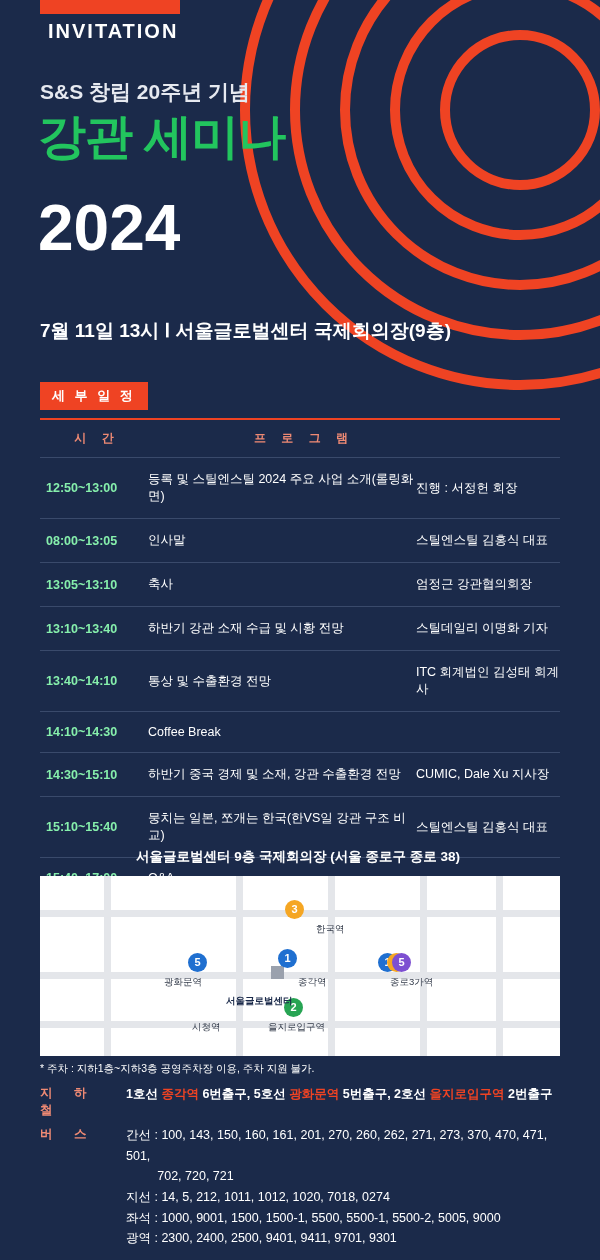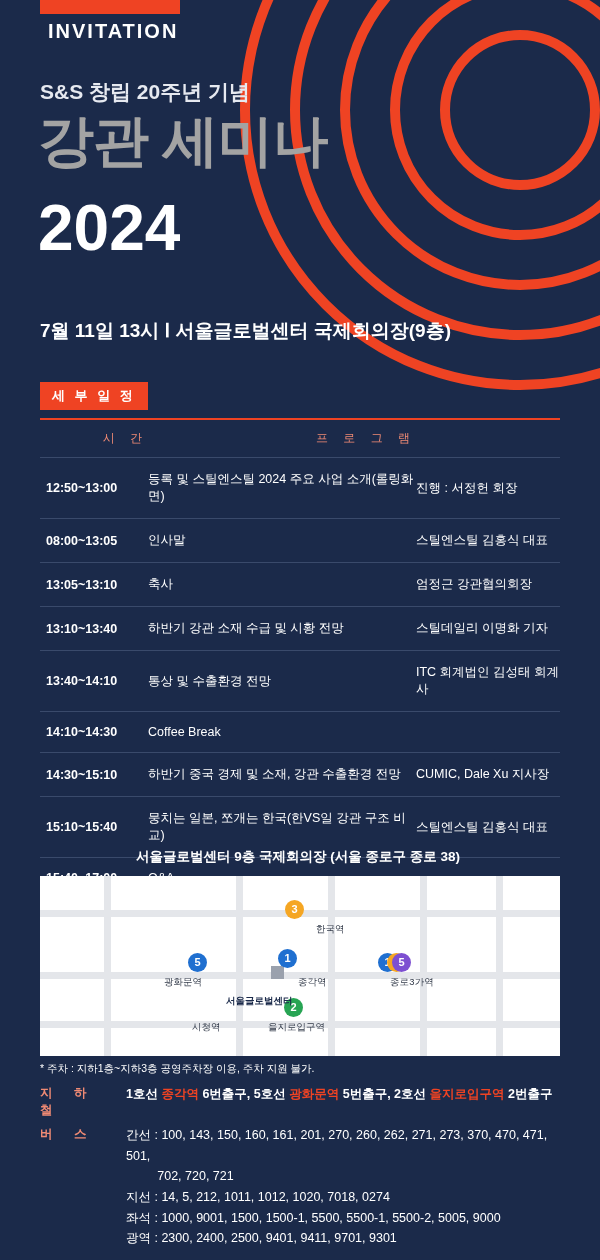--- a/index.html
+++ b/index.html
@@ -65,24 +65,24 @@
     left: 40px;
     top: 78px;
     font-size: 21px;
     color: #e6e9f0;
     font-weight: bold;
   }
   .title-main {
     position: absolute;
     left: 38px;
     top: 112px;
-    font-size: 56px;
+    font-size: 48px;
     line-height: 1.05;
     font-weight: bold;
-    color: #a3a3a3;
+    color: #22c55e;
     letter-spacing: -1px;
     text-align: right;
   }
   .title-year {
     position: absolute;
     left: 38px;
     top: 196px;
     font-size: 64px;
     line-height: 1;
     font-weight: bold;
@@ -116,40 +116,40 @@
   .schedule {
     position: absolute;
     left: 40px;
     top: 418px;
     width: 520px;
     border-collapse: collapse;
   }
   .schedule th {
     font-size: 12px;
     color: #ef8a74;
-    font-weight: normal;
+    font-weight: bold;
     letter-spacing: 6px;
     padding: 10px 0;
-    text-align: right;
+    text-align: center;
     border-top: 2px solid #ef4323;
     border-bottom: 1px solid #3a4a6b;
   }
   .schedule th.c-time { width: 108px; padding-left: 6px; }
   .schedule th.c-prog { width: 268px; padding-left: 44px; margin-top: 38px; }
   .schedule th.c-spk  { width: 144px; }
   .schedule td {
     font-size: 12.5px;
     color: #ffffff;
     padding: 13px 0;
     border-bottom: 1px solid #3a4a6b;
     vertical-align: middle;
   }
   .schedule tr:last-child td { border-bottom: 2px solid #ef4323; }
   .schedule td.c-time {
-    color: #ffffff;
+    color: #86efac;
     font-weight: bold;
     padding-left: 6px;
     white-space: nowrap;
   }
   .schedule td.c-prog { padding-left: 0; }
   .schedule td.c-spk { }
 
   .tag-map {
     position: absolute;
     left: 40px;
@@ -341,21 +341,21 @@
 
       <div class="pin blue" style="left:148px; top:77px;">5</div>
       <div class="mlabel" style="left:124px; top:100px;">광화문역</div>
 
       <div class="pin blue" style="left:238px; top:73px;">1</div>
       <div class="mlabel" style="left:258px; top:100px;">종각역</div>
 
       <div class="pin blue" style="left:338px; top:77px;">1</div>
       <div class="pin orange" style="left:347px; top:77px;">3</div>
       <div class="pin purple" style="left:352px; top:77px;">5</div>
-      <div class="mlabel" style="left:350px; top:100px;font-family:Liberation Mono, monospace;">종로3가역</div>
+      <div class="mlabel" style="left:350px; top:100px;">종로3가역</div>
 
       <div class="pin green" style="left:244px; top:122px;">2</div>
       <div class="mlabel" style="left:228px; top:145px;">을지로입구역</div>
 
       <div class="mlabel bold" style="left:186px; top:103px;">서울글로벌센터</div>
       <div class="mlabel" style="left:152px; top:145px;font-family:Liberation Serif, serif;">시청역</div>
     </div>
 
     <div class="parking">* 주차 : 지하1층~지하3층 공영주차장 이용, 주차 지원 불가.</div>
 

